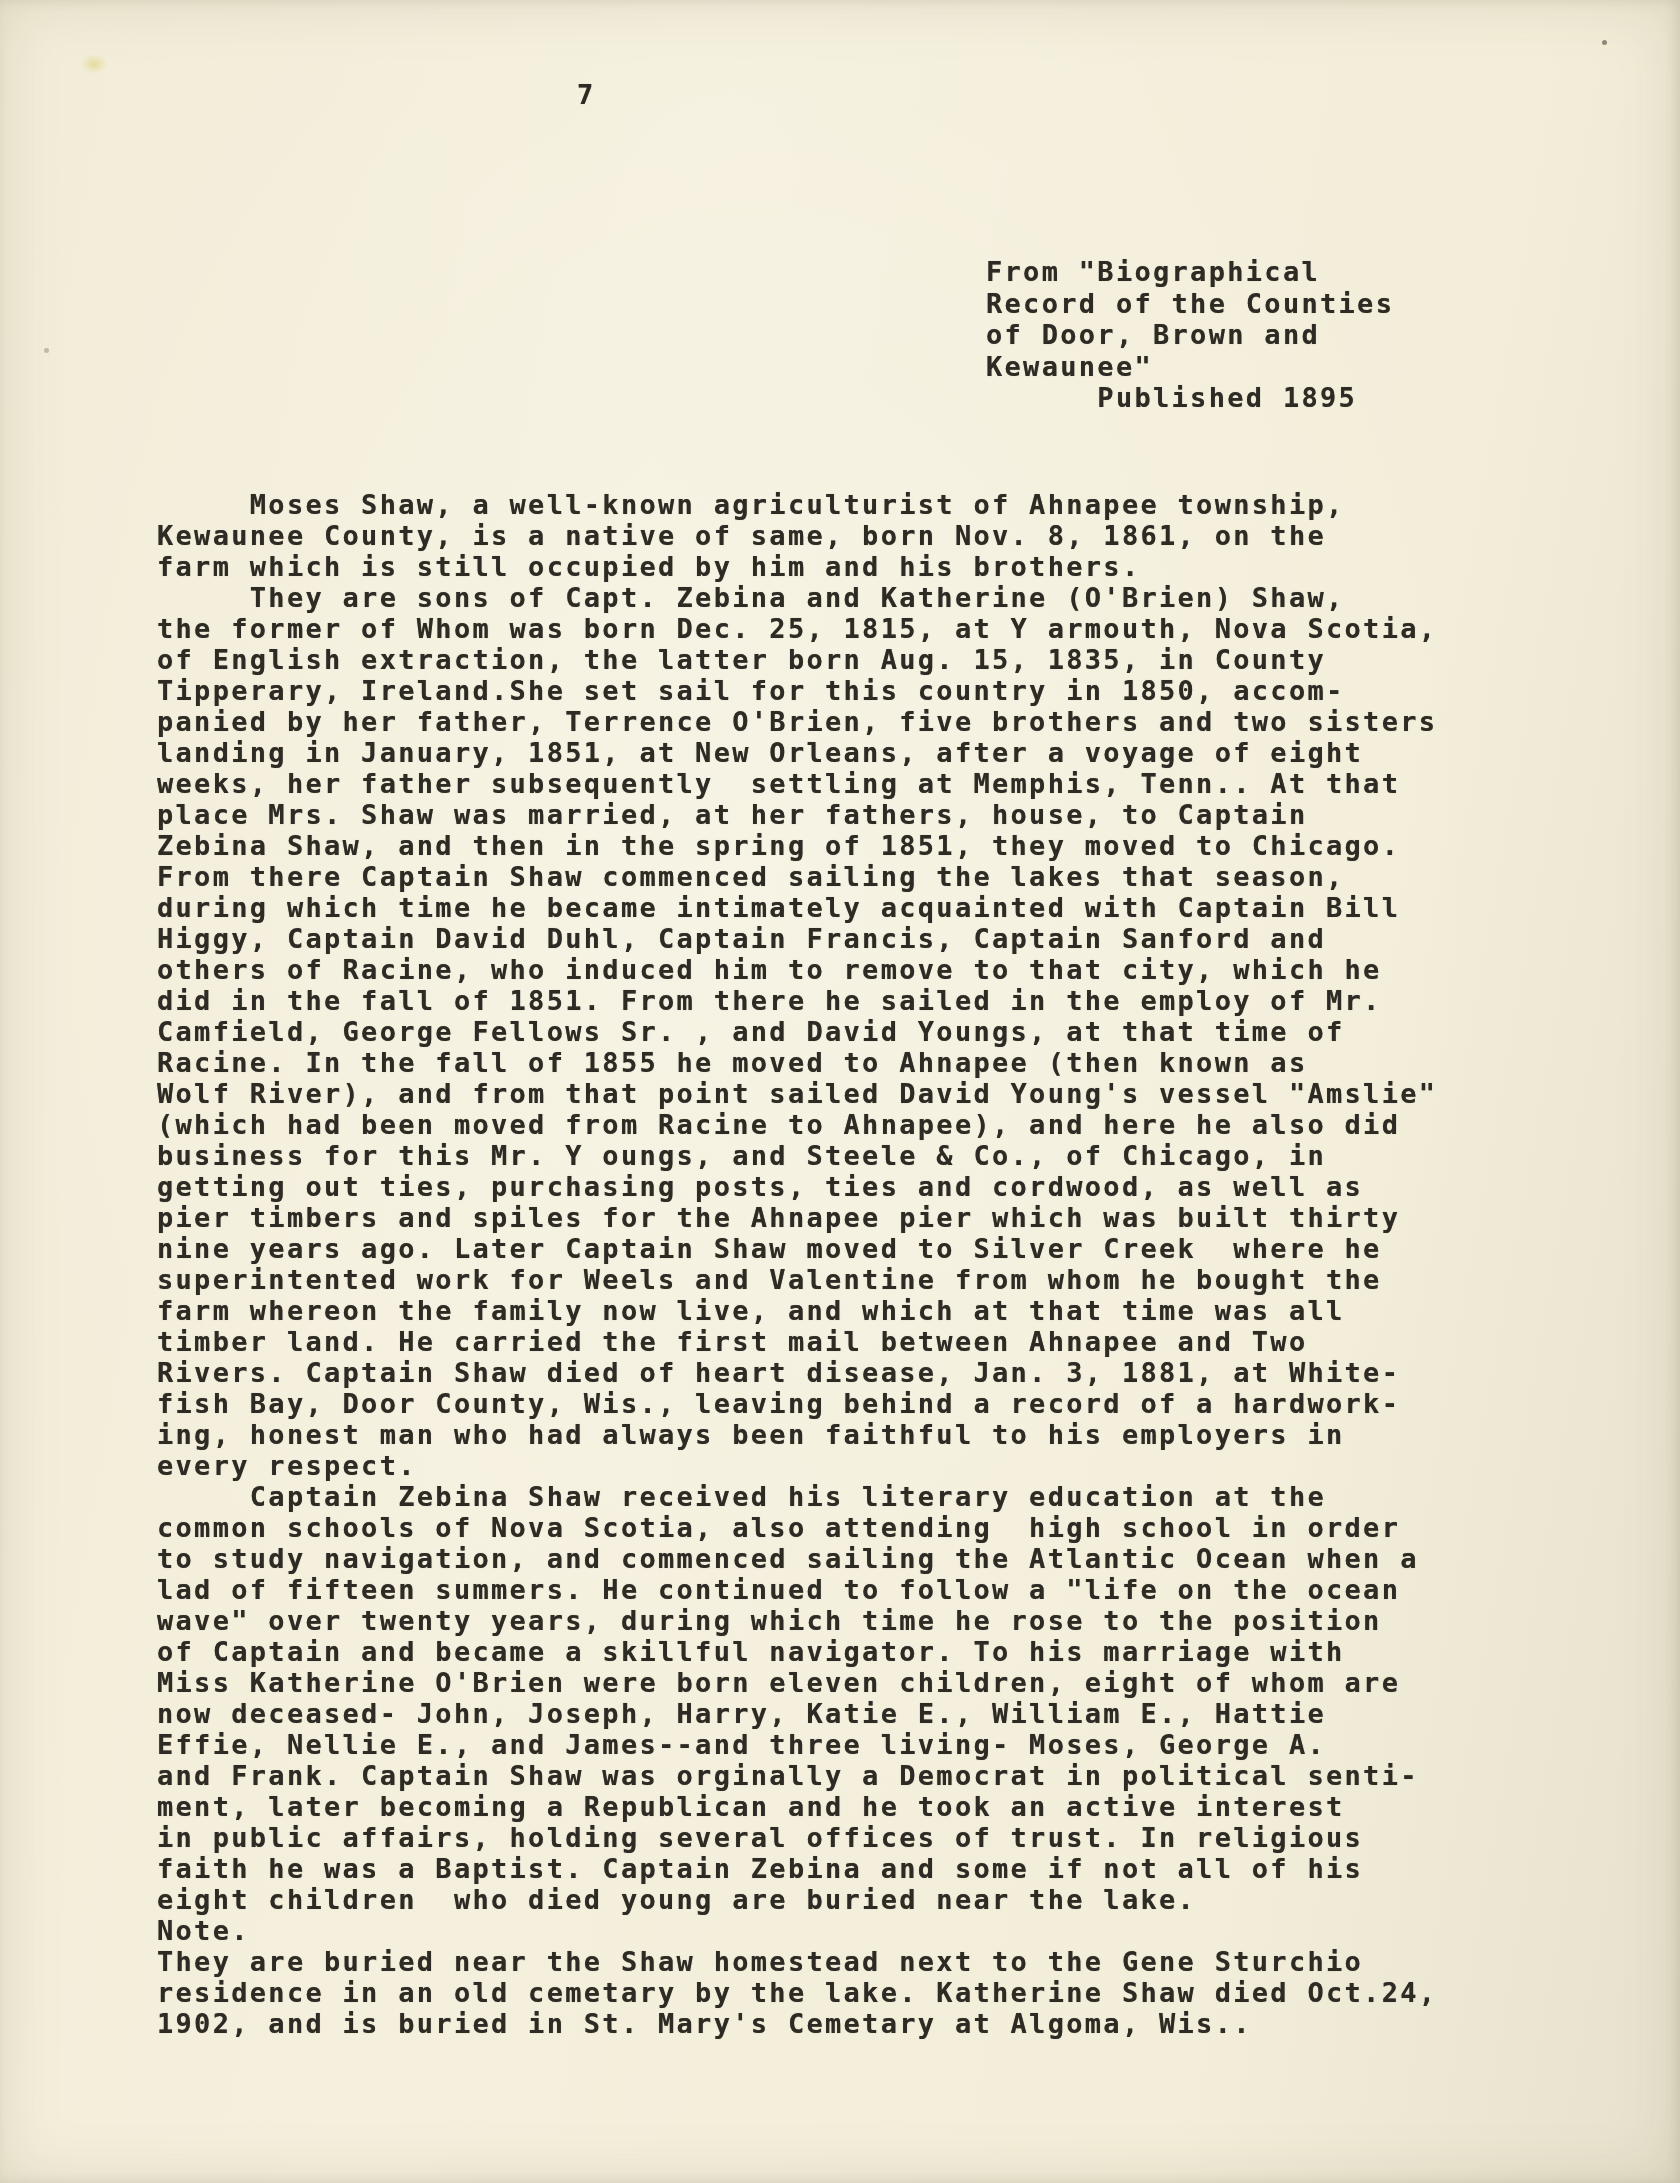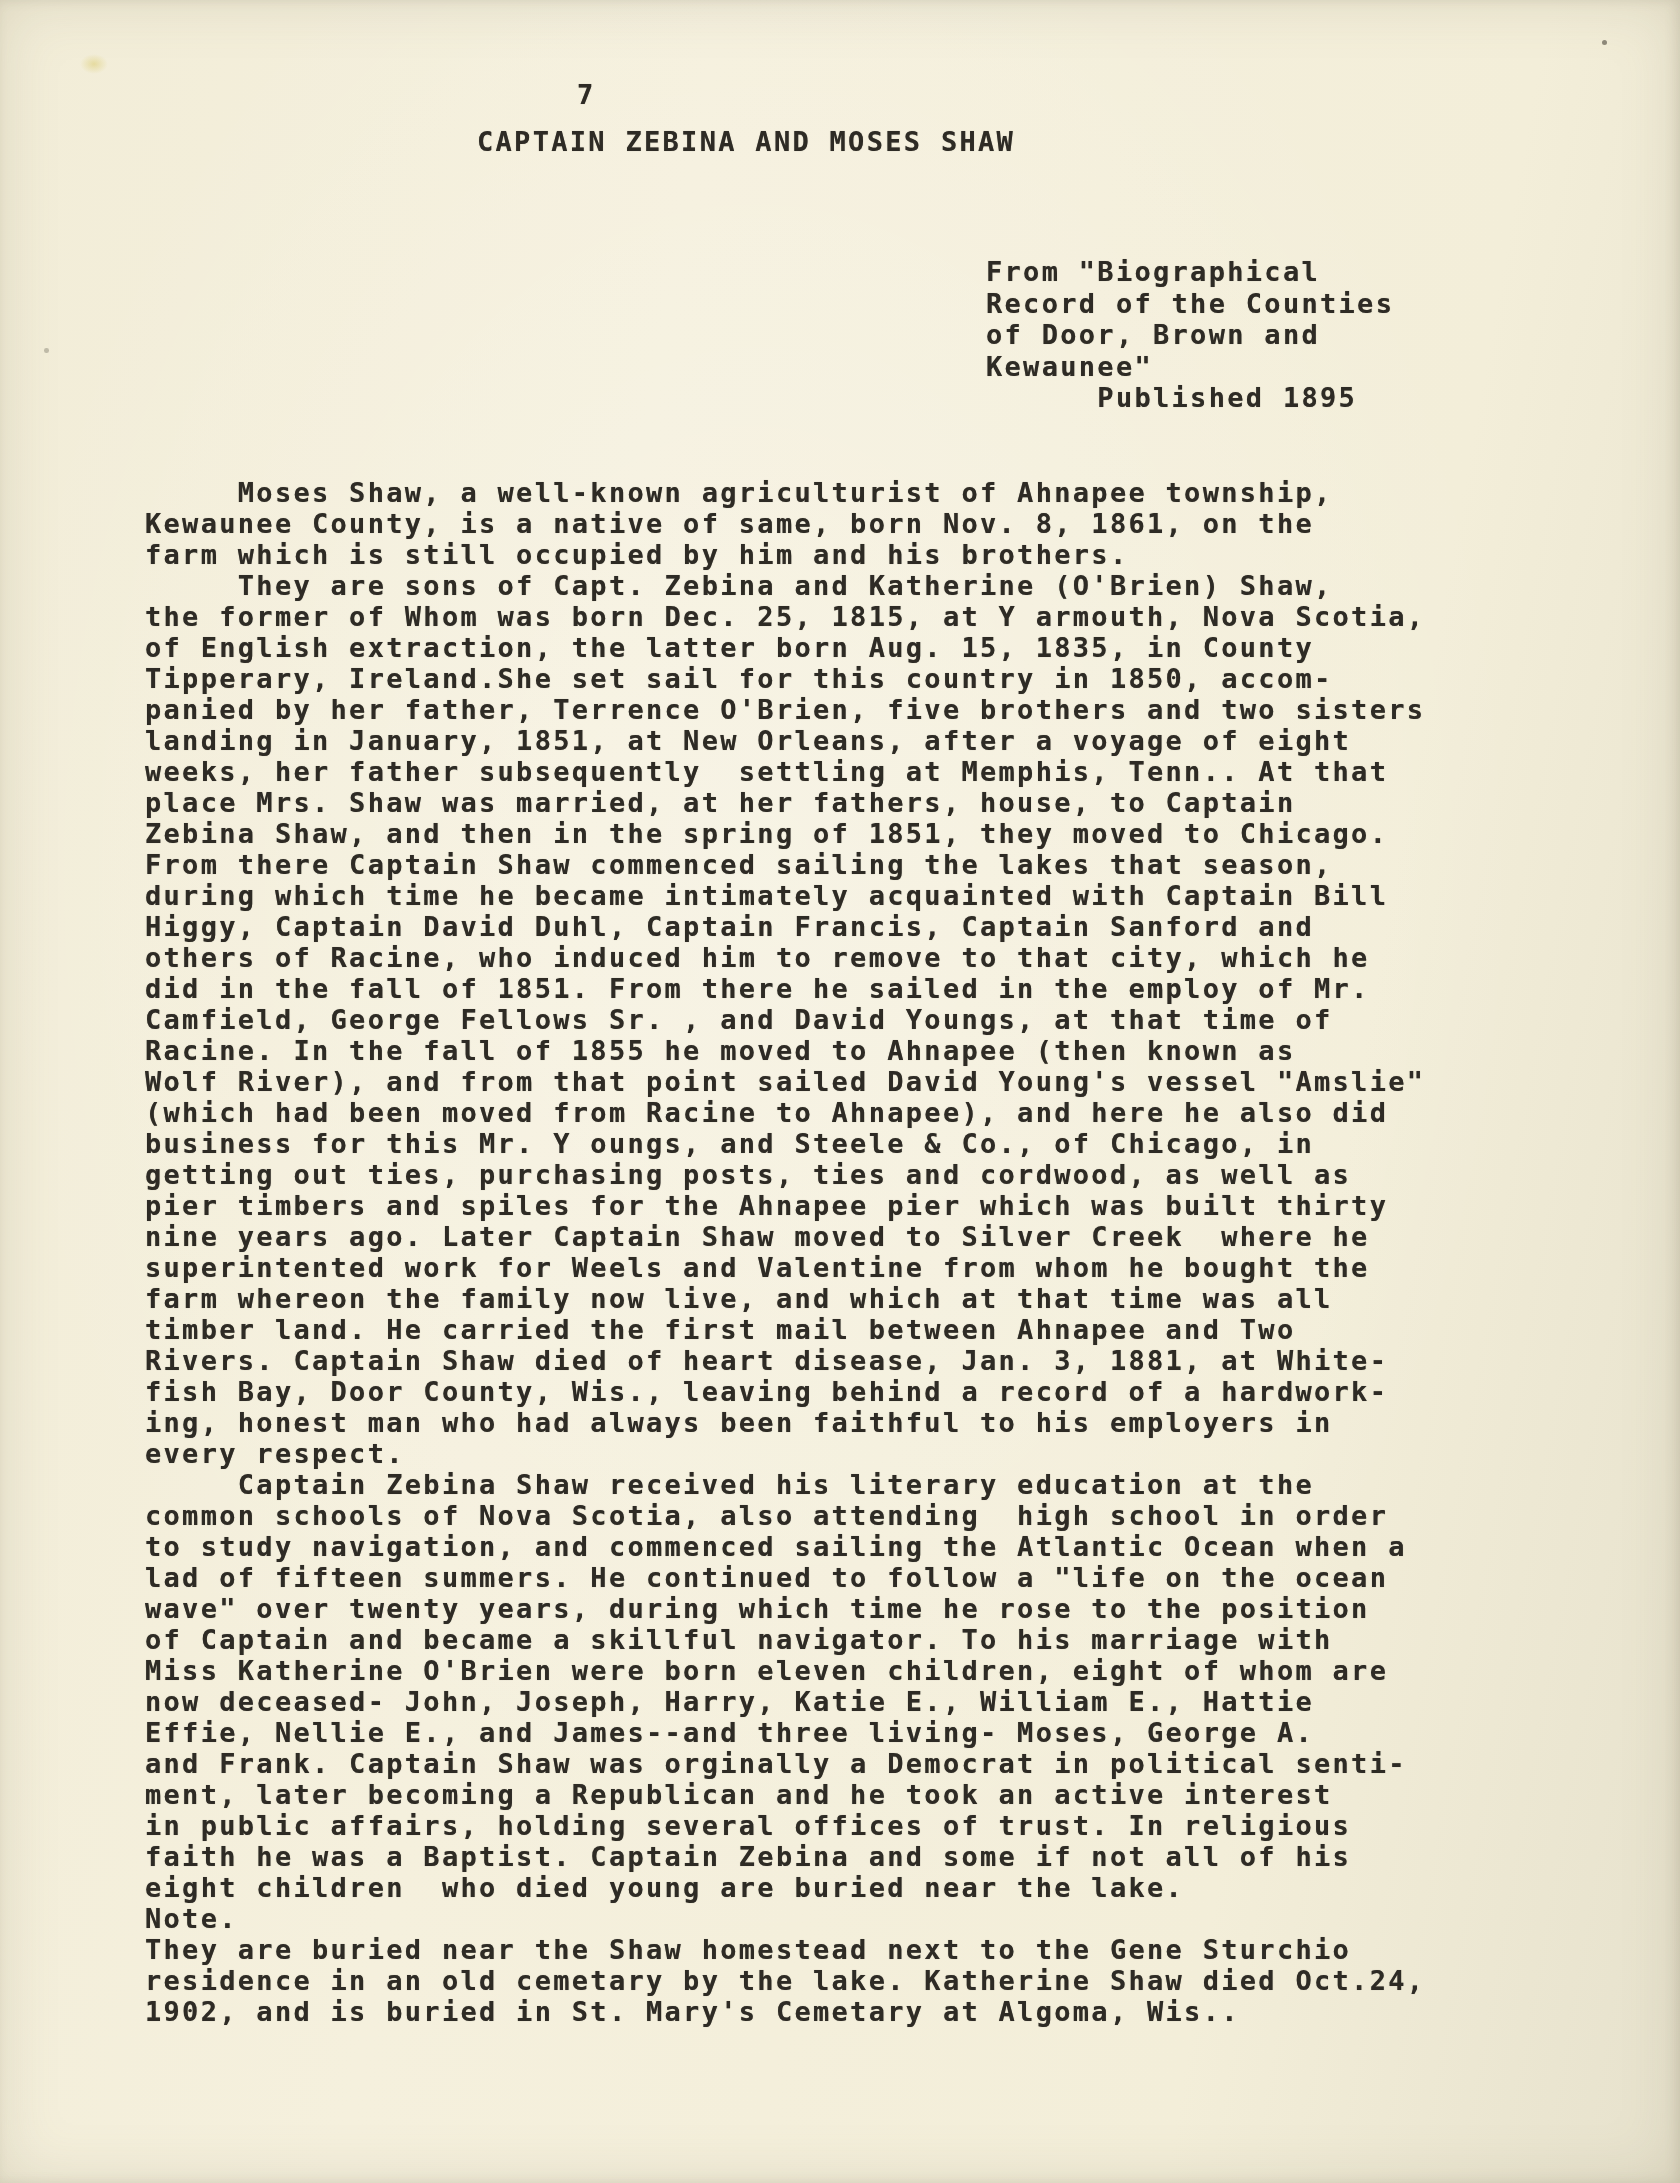--- a/index.html
+++ b/index.html
@@ -44,21 +44,21 @@
     position: absolute;
     left: 986px;
     top: 256px;
     margin: 0;
     line-height: 31.5px;
   }
   .body-text {
     position: absolute;
     left: 141px;
     top: 473px;
-    margin: 4px;
+    margin: 16px;
     line-height: 31px;
   }
   .speck {
     position: absolute;
     background: rgba(60,55,45,0.55);
     border-radius: 50%;
   }
   .speck.s1 { left: 1602px; top: 40px; width: 5.4px; height: 5.4px; }
   .speck.s2 { left: 44px; top: 348px; width: 4.7px; height: 4.7px; opacity: .5; }
   .stain {
@@ -71,21 +71,20 @@
 </head>
 <body>
 
 <div class="page">
   <div class="stain"></div>
   <div class="speck s1"></div>
   <div class="speck s2"></div>
 
   <div class="typed page-number">7</div>
 
-  <div class="typed heading">CAPTAIN ZEBINA AND MOSES SHAW</div>
 
   <pre class="typed source">From "Biographical
 Record of the Counties
 of Door, Brown and
 Kewaunee"
       Published 1895</pre>
 
   <pre class="typed body-text">     Moses Shaw, a well-known agriculturist of Ahnapee township,
 Kewaunee County, is a native of same, born Nov. 8, 1861, on the
 farm which is still occupied by him and his brothers.

